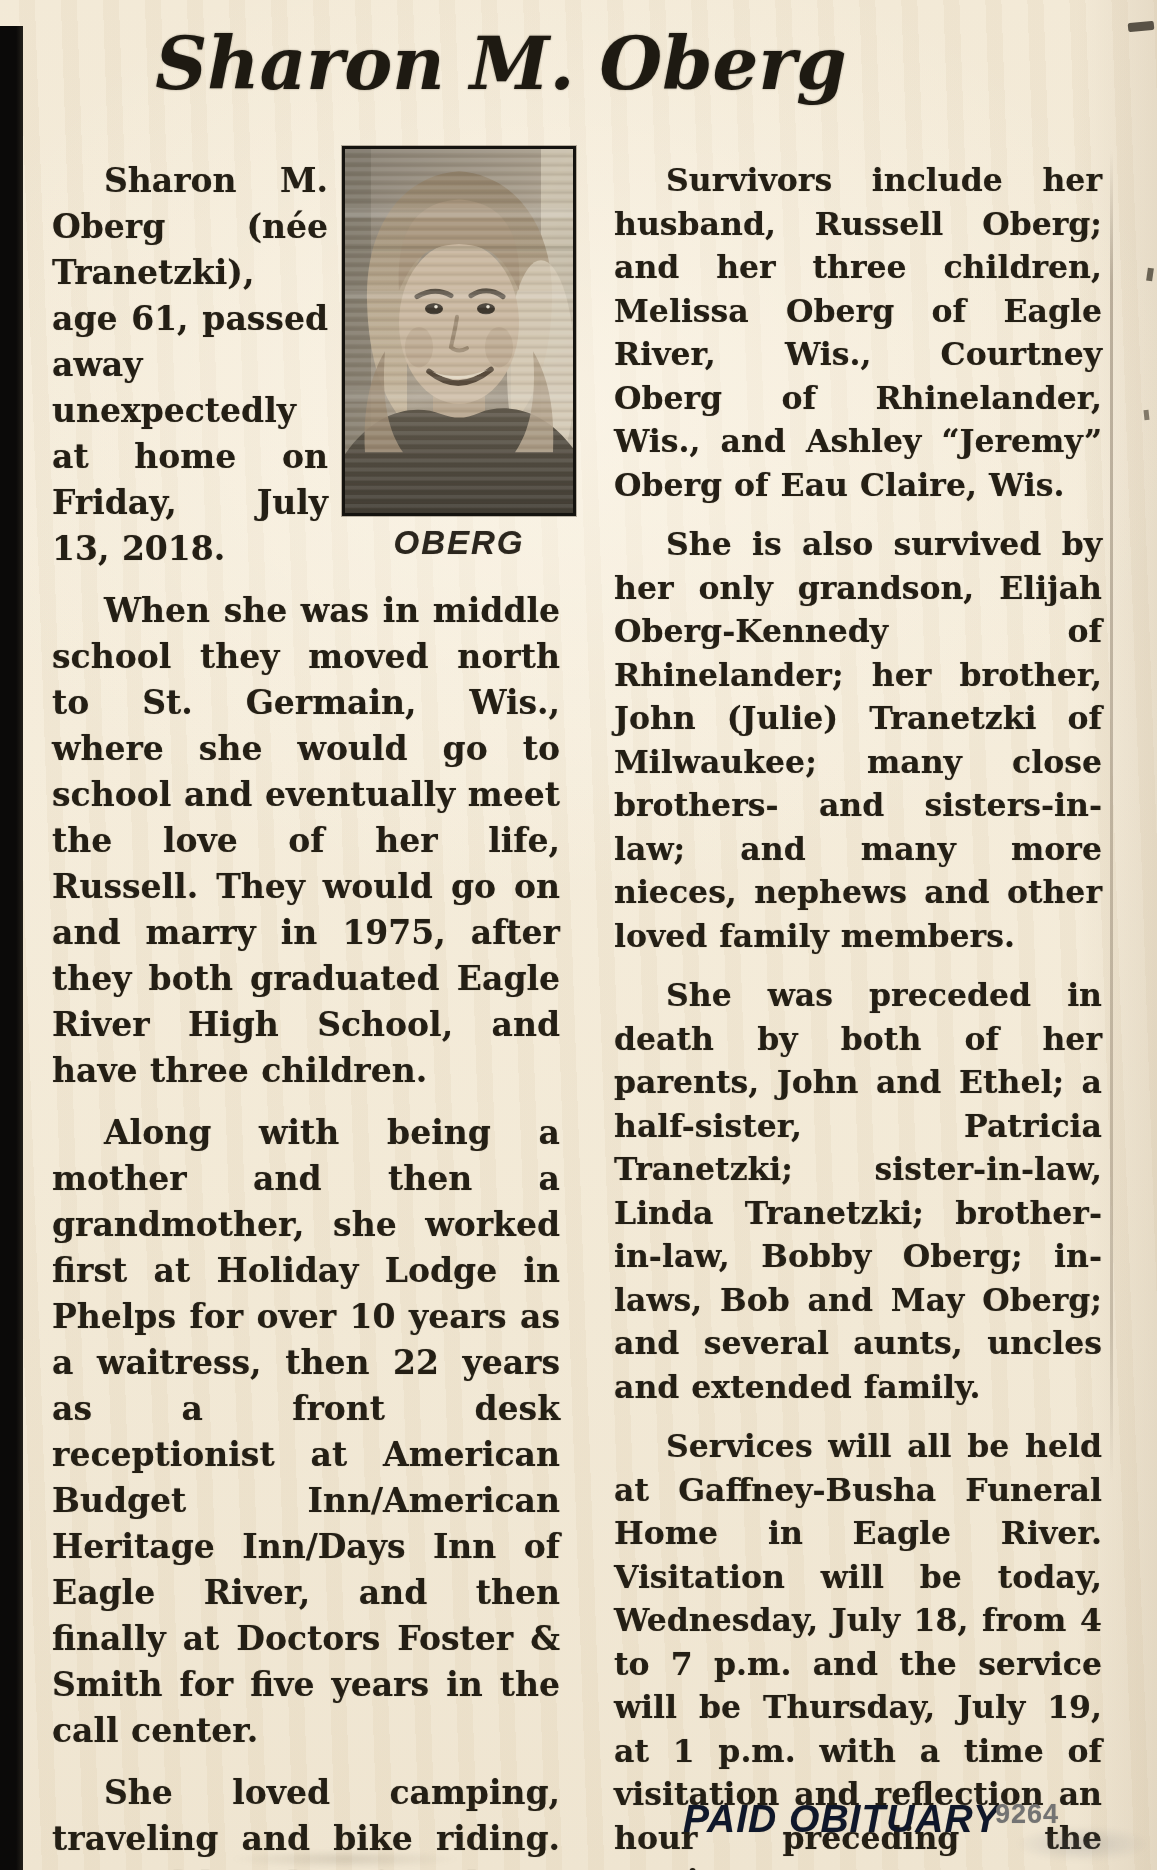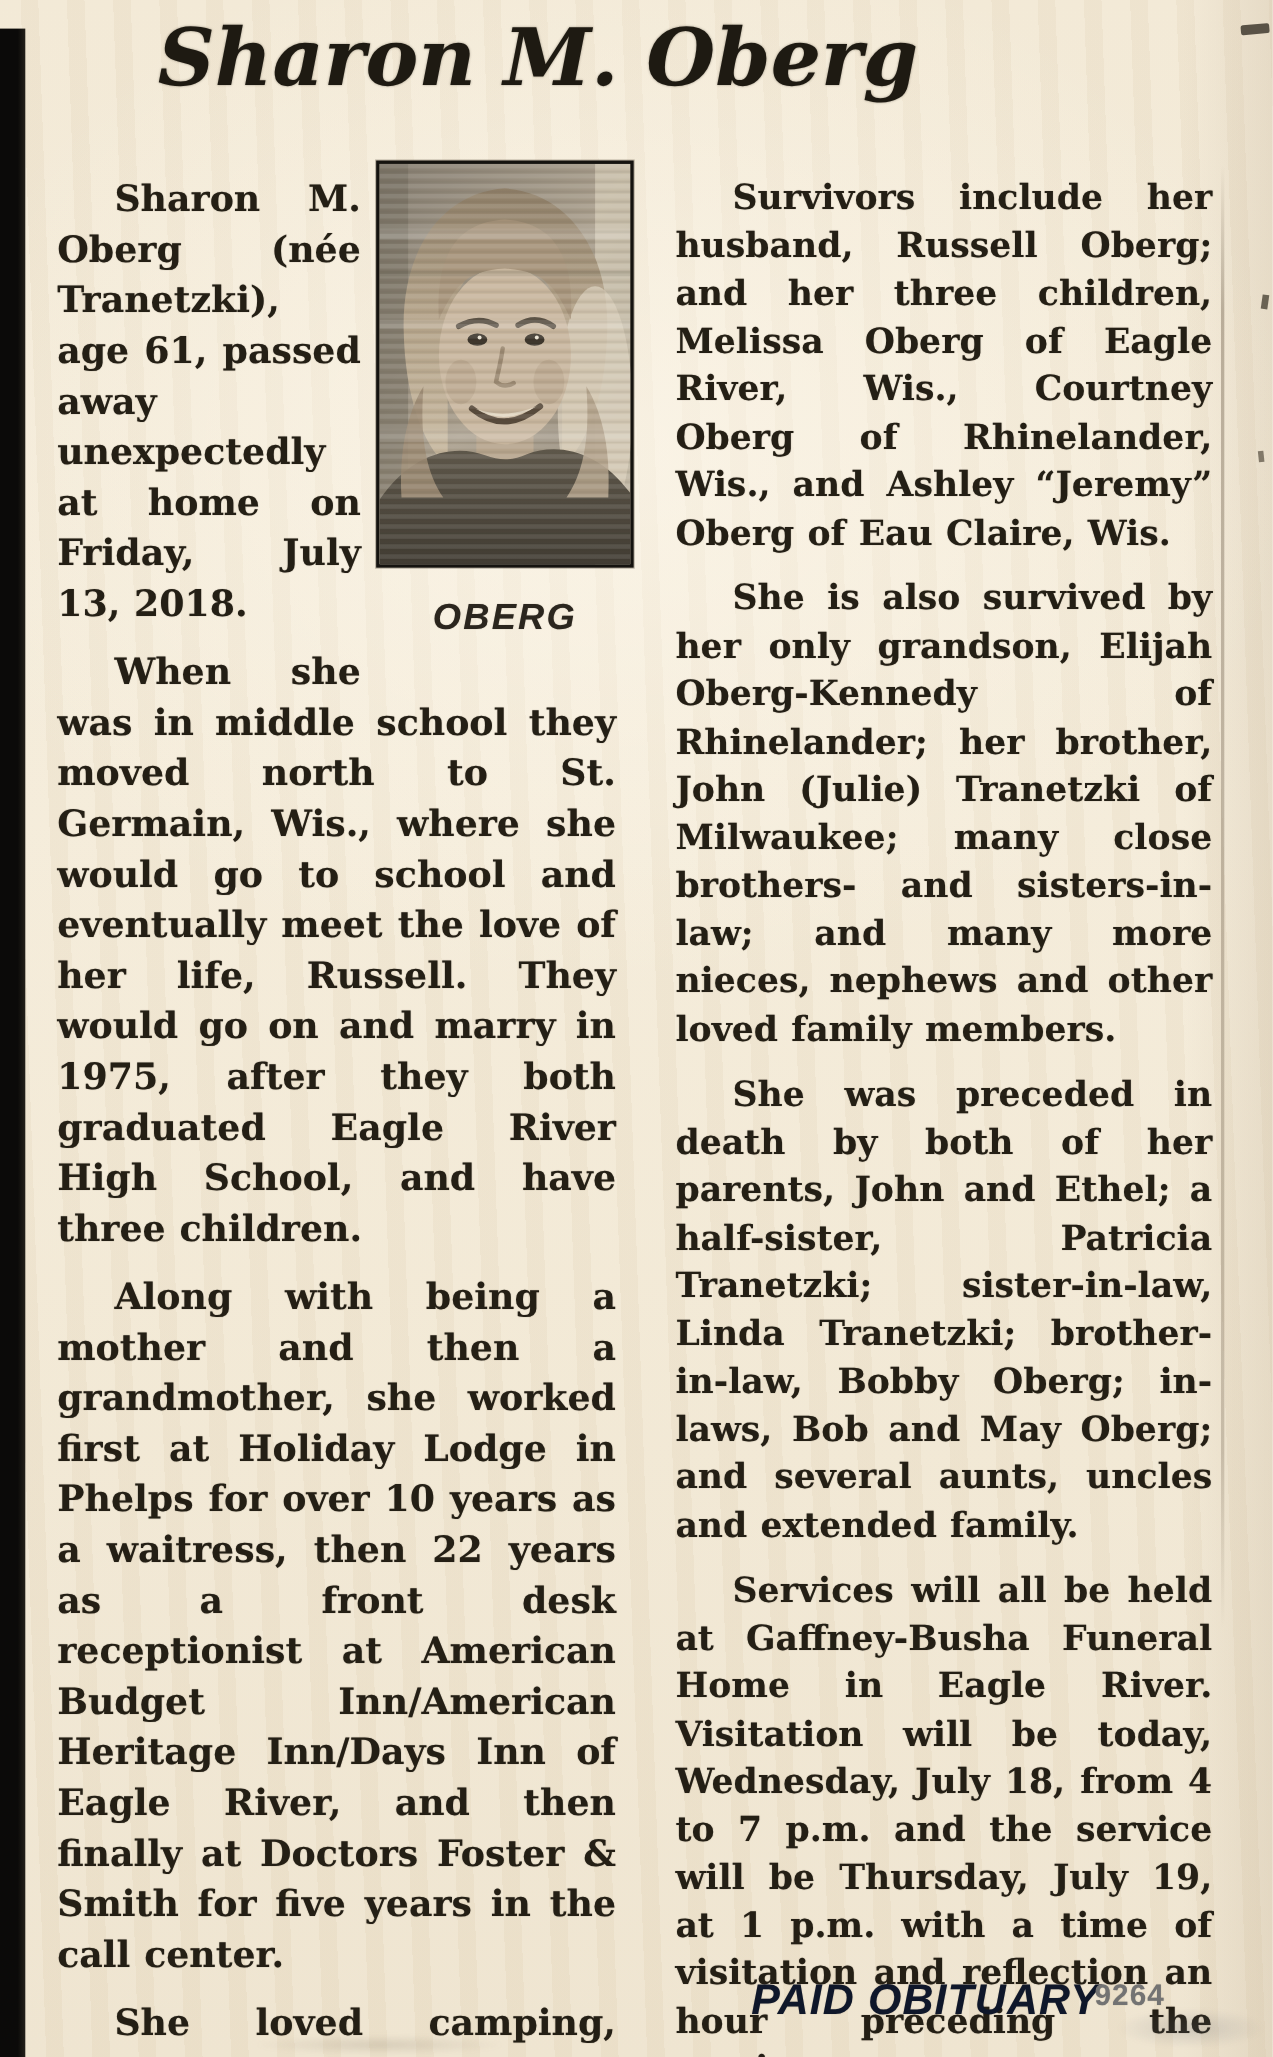--- a/index.html
+++ b/index.html
@@ -8,37 +8,37 @@
     background:
       radial-gradient(ellipse 900px 700px at 48% 22%, rgba(255,250,240,0.55), rgba(255,250,240,0) 70%),
       linear-gradient(90deg, rgba(0,0,0,0) 93%, rgba(190,172,145,0.25) 100%),
       repeating-linear-gradient(88deg, rgba(205,188,160,0.10) 0 16px, rgba(255,255,255,0.08) 16px 42px),
       linear-gradient(180deg,#f2e8d4 0%,#f4ebd8 40%,#eee3cd 100%);
     font-family:"DejaVu Serif","Liberation Serif",serif;
     color:#241f15;
   }
   .edge-strip{position:absolute;left:0;top:26px;width:23px;height:1844px;
     background:linear-gradient(90deg,#0b0a09 70%,#23201a);}
-  .title{position:absolute;top:8px;left:130px;width:710px;margin:4px;text-align:center;
+  .title{position:absolute;top:8px;left:130px;width:710px;margin:16px;text-align:center;
     font-style:italic;font-weight:bold;font-size:72px;line-height:1.1;color:#1e1a12;
     text-shadow:0 0 2px rgba(35,28,16,0.45);}
   .columns{position:absolute;top:142px;left:36px;width:1082px;display:flex;gap:22px;}
   .col{text-align:justify;font-weight:bold;}
   .col p{margin:16px;text-indent:52px;text-align:justify;word-spacing:1px;
     text-shadow:0 0 1px rgba(40,32,20,0.45);}
   .col-left{width:540px;}
   .col-left p{font-size:33px;line-height:46px;}
   .col-right{width:520px;}
   .col-right p{font-size:31.5px;line-height:43.5px;}
   .col p.noindent{text-indent:0;}
   .photo-figure{float:right;width:234px;margin:6px 0 10px 14px;}
   .photo-frame{border:3px solid #15130f;height:364px;box-shadow:0 0 0 1px rgba(70,58,42,0.35);
     background:#9a9183;}
   .photo-frame svg{display:block;width:100%;height:100%;}
-  .photo-caption{margin-top:26px;text-align:center;
+  .photo-caption{margin-top:8px;text-align:center;
     font-family:"Liberation Sans","DejaVu Sans",sans-serif;
     font-style:italic;font-weight:bold;font-size:33px;letter-spacing:2px;color:#2b261e;
     text-shadow:0 0 1px rgba(40,32,20,0.4);}
   .paid-label{position:absolute;top:1797px;left:640px;width:360px;text-align:right;
     font-family:"Liberation Sans","DejaVu Sans",sans-serif;font-style:italic;font-weight:bold;
     font-size:39px;letter-spacing:1px;color:#0f172a;text-shadow:0 0 1px rgba(40,32,20,0.35);}
   .obit-number{position:absolute;top:1799px;left:995px;width:90px;
     font-family:"Liberation Sans","DejaVu Sans",sans-serif;font-weight:bold;
     font-size:27px;letter-spacing:1px;color:#737373;text-shadow:0 0 1px rgba(40,32,20,0.3);}
   .fold-line{position:absolute;left:1110px;top:150px;width:3px;height:1330px;

